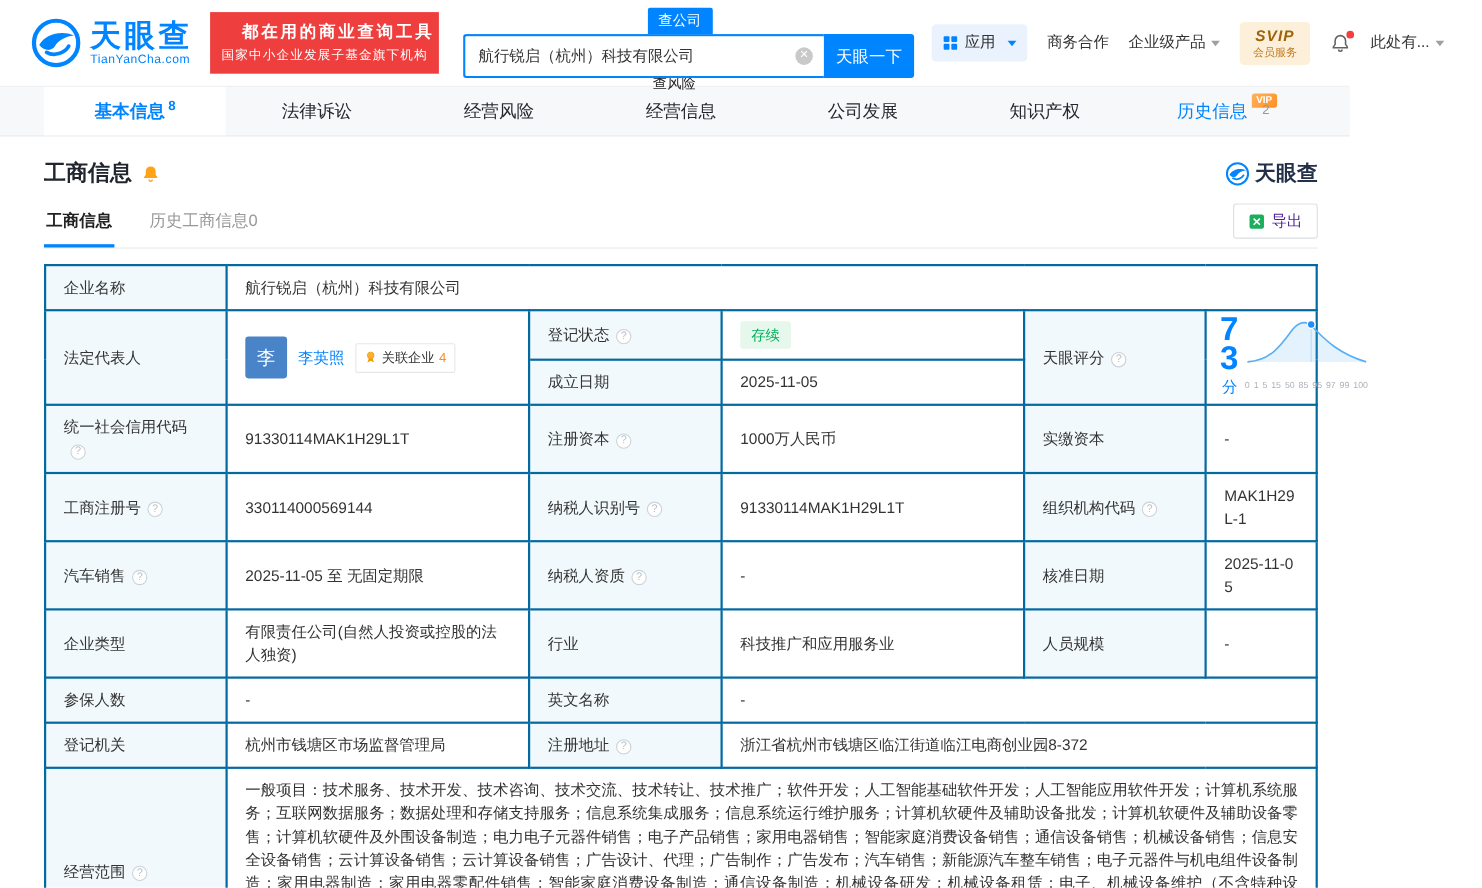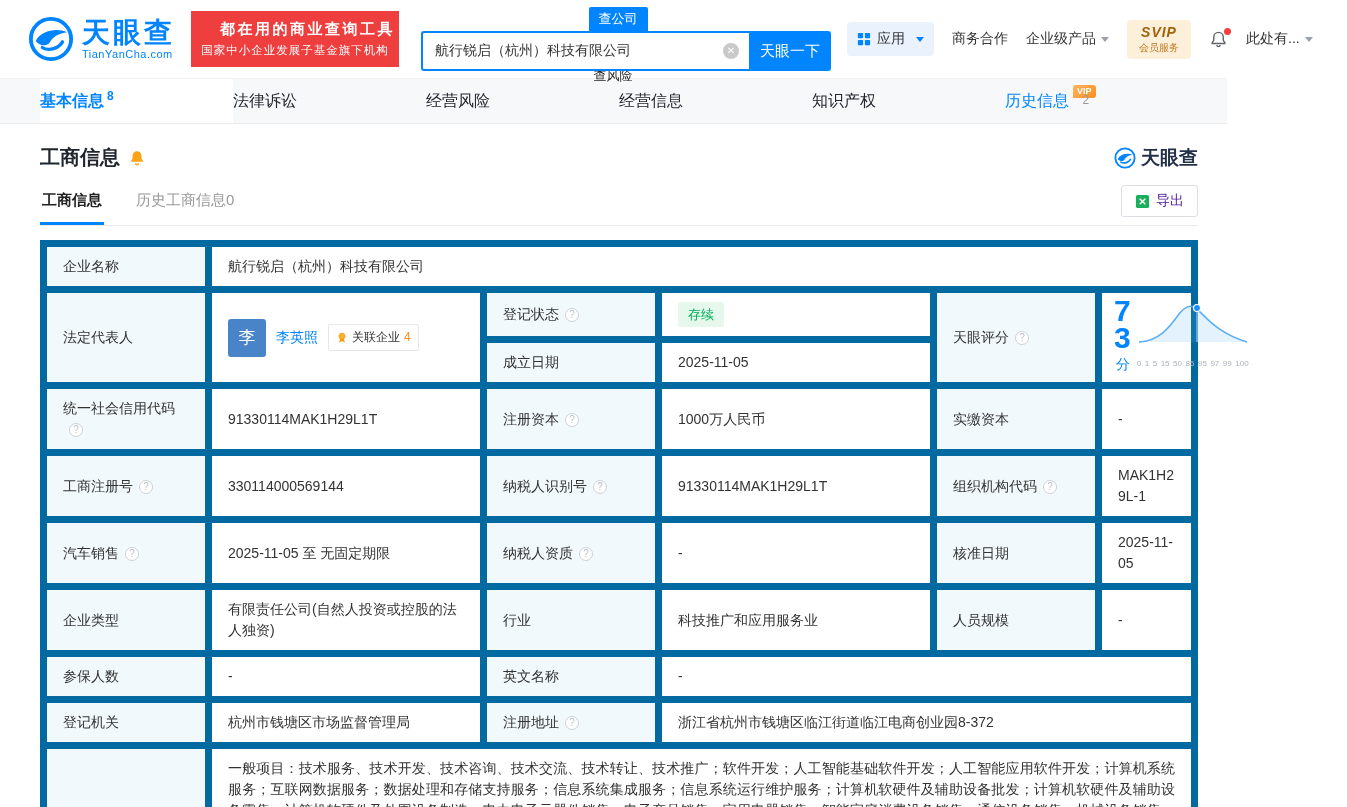--- a/index.html
+++ b/index.html
@@ -35,21 +35,21 @@
   .caret { width:0; height:0; border-left:4px solid transparent; border-right:4px solid transparent; border-top:5px solid #9aa0a6; display:inline-block; margin-left:5px; }
   .caret.blue { border-top-color:#0084ff; }
   .svip { background:#fcf0da; border-radius:4px; padding:4px 12px; text-align:center; cursor:pointer; }
   .svip-top { font-size:14px; font-weight:bold; font-style:italic; color:#a16207; letter-spacing:1px; }
   .svip-sub { font-size:10px; color:#bf7a22; margin-top:1px; }
   .bell-wrap { position:relative; display:flex; cursor:pointer; }
   .red-dot { position:absolute; top:-2px; right:-3px; width:7px; height:7px; background:#f53f3f; border-radius:50%; }
 
   
   .nav-bar { display:flex; background:#f7f8fa; border-top:1px solid #f0f0f0; border-bottom:1px solid #ececec; padding:0 29px 0 40px; height:46px; }
-  .nav-tab { flex:1; display:flex; align-items:center; justify-content:flex-start; font-size:16px; color:#23272e; cursor:pointer; }
+  .nav-tab { flex:1; display:flex; align-items:center; justify-content:center; font-size:16px; color:#23272e; cursor:pointer; }
   .nav-tab.active { background:#fff; color:#0084ff; font-weight:bold; }
   .tab-count { font-size:12px; margin-left:3px; transform:translateY(-5px); display:inline-block; }
   .tab-count.blue { color:#0084ff; }
   .tab-count.gray { color:#999; font-weight:normal; }
   .nav-tab.vip { color:#0084ff; }
   .vip-stack { display:inline-flex; flex-direction:column; align-items:center; margin-left:4px; transform:translateY(-3px); }
   .vip-badge { background:linear-gradient(135deg,#ffb25e,#ff8f1f); color:#fff; font-size:9px; font-weight:bold; padding:0 4px; line-height:13px; border-radius:3px 3px 3px 0; }
 
   
   .content { padding:0 29px 0 40px; }
@@ -59,21 +59,21 @@
   .wm-text { font-size:19px; font-weight:bold; color:#243048; }
 
   .subtab-row { margin-top:14px; border-bottom:1px solid #e9e9e9; display:flex; justify-content:space-between; align-items:flex-end; }
   .subtabs { display:flex; gap:30px; }
   .subtab { font-size:15px; color:#999; padding:6px 2px 12px; cursor:pointer; }
   .subtab.active { color:#222; font-weight:bold; border-bottom:3px solid #0084ff; }
   .export-btn { display:flex; align-items:center; gap:6px; border:1px solid #dcdfe3; border-radius:3px; padding:6px 13px; font-size:14px; color:#4c1d95; margin-bottom:8px; background:#fff; cursor:pointer; font-family:inherit; }
 
   
   .info-table { width:100%; border-collapse:collapse; margin-top:14px; table-layout:fixed; }
-  .info-table td { border:7px solid #0369a1; padding:9px 16px; font-size:14px; line-height:21px; color:#333; vertical-align:middle; word-break:break-all; }
+  .info-table td { border:2px solid #0369a1; padding:9px 16px; font-size:14px; line-height:21px; color:#333; vertical-align:middle; word-break:break-all; }
   .info-table td.lbl { background:#f2f9fc; }
   .q-icon { display:inline-block; width:14px; height:14px; border:1px solid #ccd2d9; border-radius:50%; font-size:10px; line-height:12px; text-align:center; color:#b9c0ca; margin-left:6px; vertical-align:1px; background:#fff; cursor:pointer; }
   .status-badge { display:inline-block; background:#e6f8ec; color:#00ad5b; padding:2px 10px; font-size:13px; border-radius:2px; }
   .legal-cell { display:flex; align-items:center; gap:10px; }
   .avatar { width:38px; height:38px; border-radius:3px; background:#4a84c8; color:#fff; display:flex; align-items:center; justify-content:center; font-size:17px; flex:none; }
   .legal-name { color:#0084ff; cursor:pointer; }
   .related-badge { display:inline-flex; align-items:center; gap:4px; border:1px solid #e7e7e7; border-radius:2px; padding:2px 7px; font-size:12px; color:#333; cursor:pointer; white-space:nowrap; }
   .related-count { color:#ff8c1f; }
   .score-td { padding:4px 12px !important; }
   .score-wrap { display:flex; align-items:center; justify-content:space-between; gap:6px; }
@@ -161,20 +161,23 @@
       <span class="tab-count blue">8</span>
     </div>
     <div class="nav-tab">
       <span>法律诉讼</span>
     </div>
     <div class="nav-tab">
       <span>经营风险</span>
     </div>
     <div class="nav-tab">
       <span>经营信息</span>
+    </div>
+    <div class="nav-tab">
+      <span>公司发展</span>
     </div>
     <div class="nav-tab">
       <span>知识产权</span>
     </div>
     <div class="nav-tab vip">
       <span>历史信息</span>
       <span class="vip-stack">
         <span class="vip-badge">VIP</span>
         <span class="tab-count gray">2</span>
       </span>

